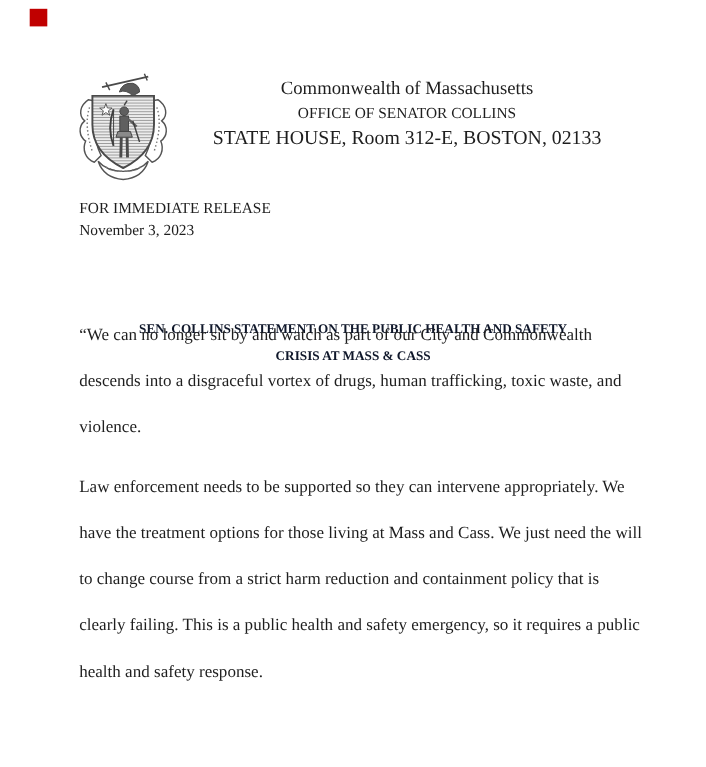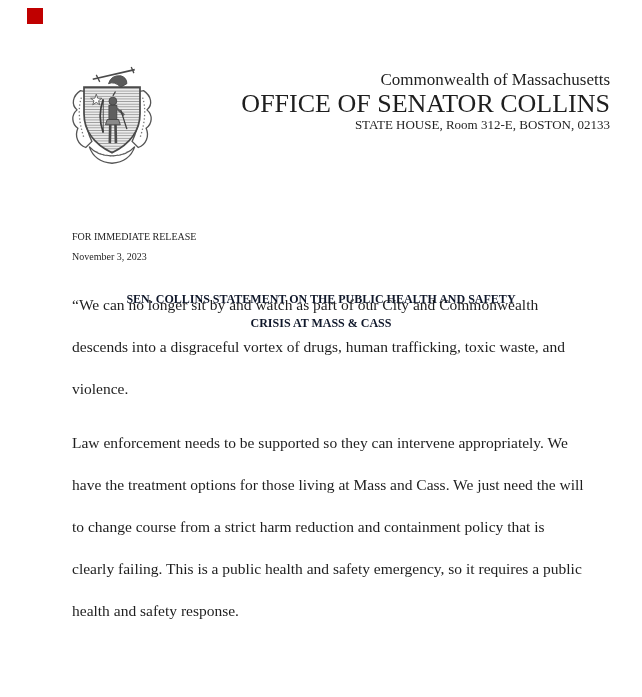--- a/index.html
+++ b/index.html
@@ -15,28 +15,28 @@
   .red-marker{
     position:absolute;left:27px;top:8px;
     width:16px;height:16px;
   }
   .seal{
     position:absolute;left:70px;top:64px;
     width:84px;height:104px;
   }
   .letterhead{
     position:absolute;left:130px;top:68px;width:480px;
-    text-align:right;
+    text-align:center;
   }
   .org-line1{font-size:17px;line-height:23px;}
-  .org-line2{font-size:26px;line-height:25px;}
-  .org-line3{font-size:13px;line-height:18px;}
+  .org-line2{font-size:14px;line-height:25px;}
+  .org-line3{font-size:18px;line-height:18px;}
   .release-block{
     position:absolute;left:72px;top:181px;
-    font-size:10px;line-height:19.5px;margin-top:46px;
+    font-size:14px;line-height:19.5px;
   }
   .statement-title{
     position:absolute;left:36px;top:252px;width:570px;
     text-align:center;font-weight:bold;
     font-size:12px;line-height:23.5px;
     white-space:pre-line;
     color:#0f172a;
     margin-top:36px;
   }
   .body-copy{

